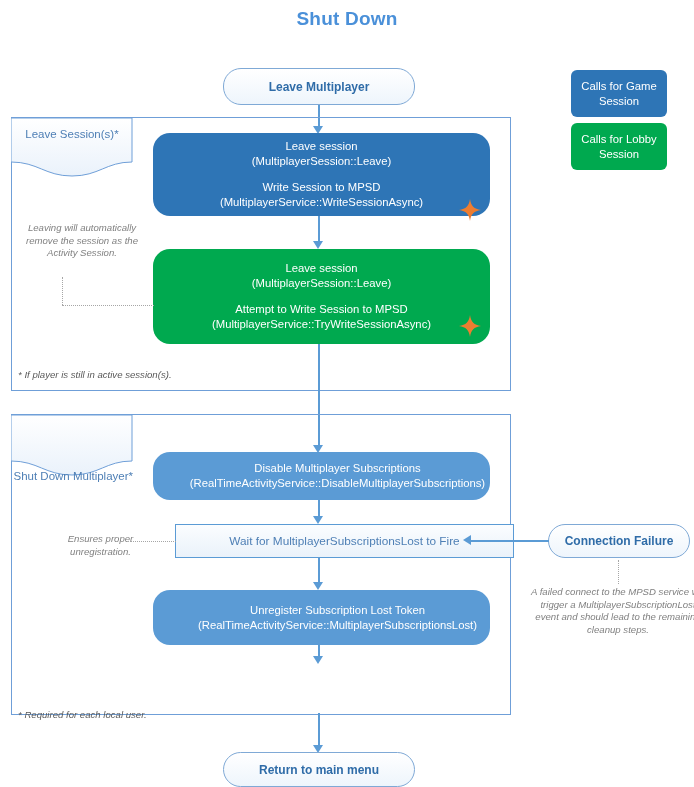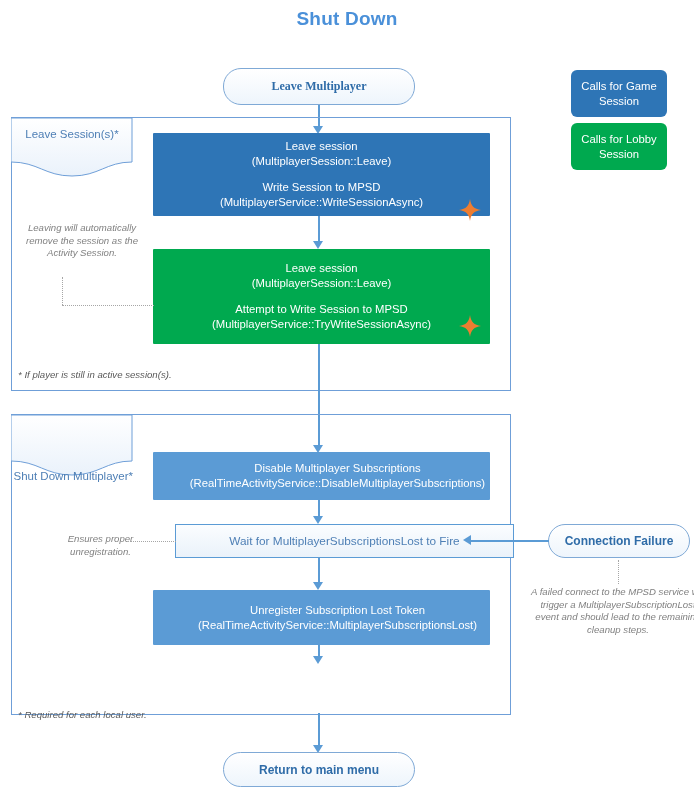--- a/index.html
+++ b/index.html
@@ -31,21 +31,21 @@
   }
 
   
   .lane-box {
     border: 1px solid #6f9fd8;
     background: transparent;
   }
 
   
   .proc {
-    border-radius: 1px;
+    border-radius: 17px;
     color: #ffffff;
     font-size: 11.3px;
     line-height: 15px;
     text-align: center;
     display: flex;
     flex-direction: column;
     align-items: center;
     justify-content: center;
   }
   .proc .para { width: 100%; }
@@ -143,21 +143,21 @@
 
   <div class="abs diagram-title">Shut Down</div>
 
   <div class="abs legend-chip legend-game" style="left:571px; top:70px; width:96px; height:47px;">
     <span>Calls for Game Session</span>
   </div>
   <div class="abs legend-chip legend-lobby" style="left:571px; top:123px; width:96px; height:47px;">
     <span>Calls for Lobby Session</span>
   </div>
 
-  <div class="abs terminator" style="left:223px; top:68px; width:192px; height:37px;font-family:Liberation Serif, serif;">
+  <div class="abs terminator" style="left:223px; top:68px; width:192px; height:37px;">
     <span>Leave Multiplayer</span>
   </div>
 
   <div class="abs vline" style="left:318px; top:105px; height:22px;"></div>
   <div class="abs arrow-down" style="left:313px; top:126px;"></div>
 
   <div class="abs lane-box" style="left:11px; top:117px; width:500px; height:274px;"></div>
 
   <div class="abs" style="left:11px; top:118px; width:122px; height:60px;">
     <svg width="122" height="60" viewBox="0 0 122 60" style="display:block;">

